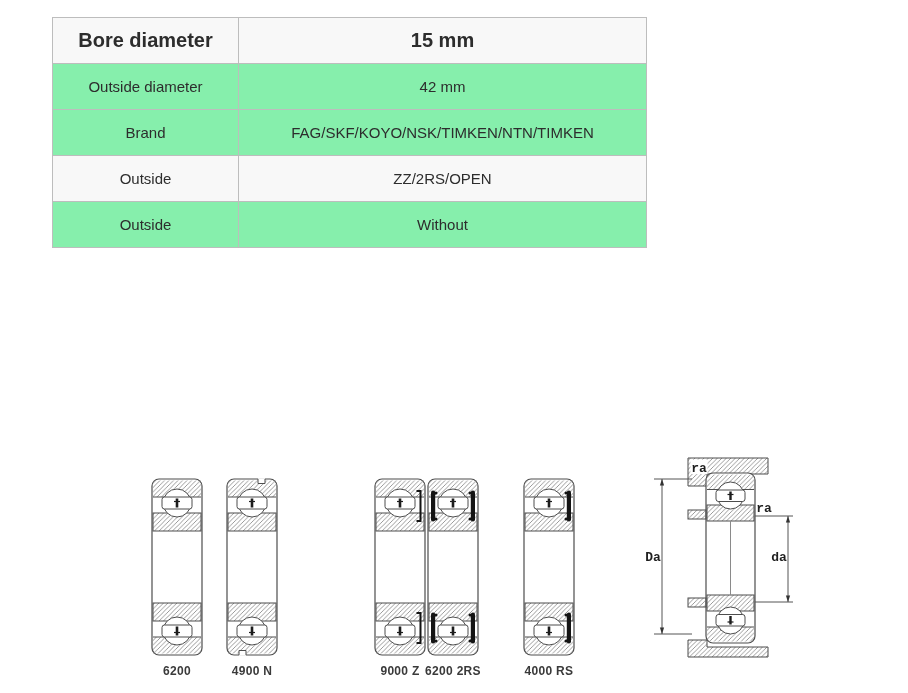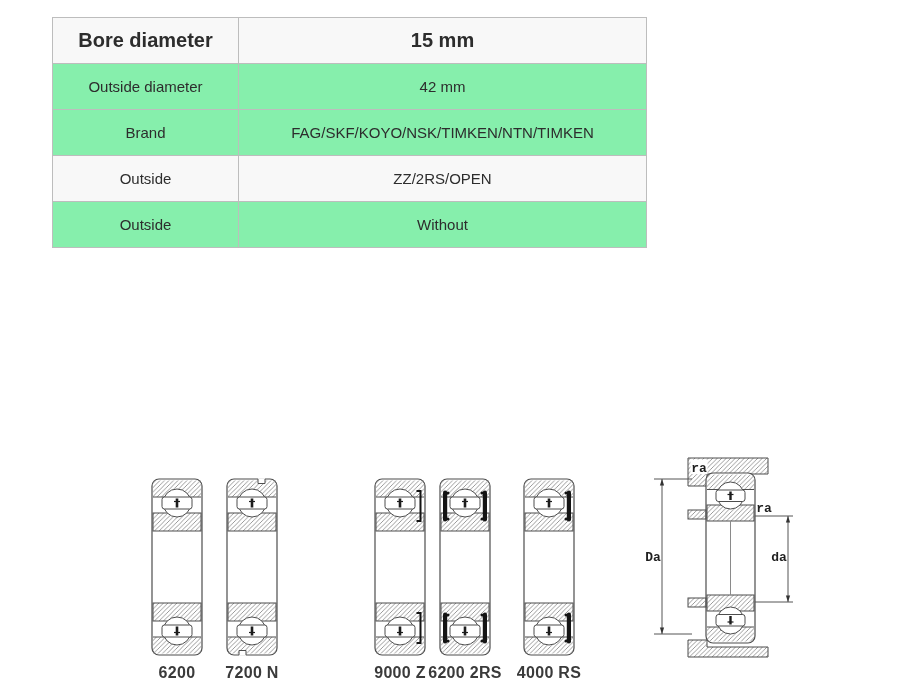--- a/index.html
+++ b/index.html
@@ -17,24 +17,24 @@
     font-size:15px;color:#2d2d2d;padding:0 6px;background:#86efac;
   }
   table.spec td.lbl{width:173px;}
   table.spec tr.stripe td{background:#f8f8f8;}
   table.spec tr.head td{font-weight:bold;font-size:20px;}
   
   .figures{position:absolute;left:0;top:0;width:908px;height:693px;}
   .bearing-fig{position:absolute;top:461px;width:74px;text-align:center;}
   .bearing-fig svg{display:block;margin:0 auto;}
   .bearing-fig figcaption{
-    margin:7px 0 0 0;font-size:16px;font-weight:bold;color:#3a3a3a;letter-spacing:.3px;
+    margin:7px 0 0 0;font-size:12px;font-weight:bold;color:#3a3a3a;letter-spacing:.3px;
     font-family:"Liberation Sans",sans-serif;white-space:nowrap;
   }
-  .b1{left:100px}.b2{left:175px}.b3{left:249px}.b4{left:323px}.b5{left:388px}.b6{left:472px}
+  .b1{left:100px}.b2{left:175px}.b3{left:249px}.b4{left:323px}.b5{left:376px}.b6{left:472px}
   .mount{position:absolute;left:640px;top:450px;}
   .mount text{
     font-family:"Liberation Mono","DejaVu Sans Mono",monospace;
     font-size:13px;font-weight:bold;fill:#1f1f1f;
   }
   .defs-holder{position:absolute;width:0;height:0;overflow:hidden;}
 </style>
 </head>
 <body>
 
@@ -100,21 +100,21 @@
     </figure>
 
     <figure class="bearing-fig b2">
       <svg width="54" height="180" viewBox="0 0 54 180">
         <use href="#bearing-base"></use>
         <rect x="33" y="1.2" width="7" height="5.6" fill="#fff"></rect>
         <path d="M33,2 v4.5 h7 v-4.5" fill="none" stroke="#4d4d4d" stroke-width="1"></path>
         <rect x="14" y="173.2" width="7" height="5.6" fill="#fff"></rect>
         <path d="M14,178 v-4.5 h7 v4.5" fill="none" stroke="#4d4d4d" stroke-width="1"></path>
       </svg>
-      <figcaption>7200 N</figcaption>
+      <figcaption>4900 N</figcaption>
     </figure>
 
 
     <figure class="bearing-fig b4">
       <svg width="54" height="180" viewBox="0 0 54 180">
         <use href="#bearing-base"></use>
         <path d="M43.5,14 h4 v30 h-4" fill="none" stroke="#141414" stroke-width="2"></path>
         <path d="M43.5,136 h4 v30 h-4" fill="none" stroke="#141414" stroke-width="2"></path>
       </svg>
       <figcaption>9000 Z</figcaption>

